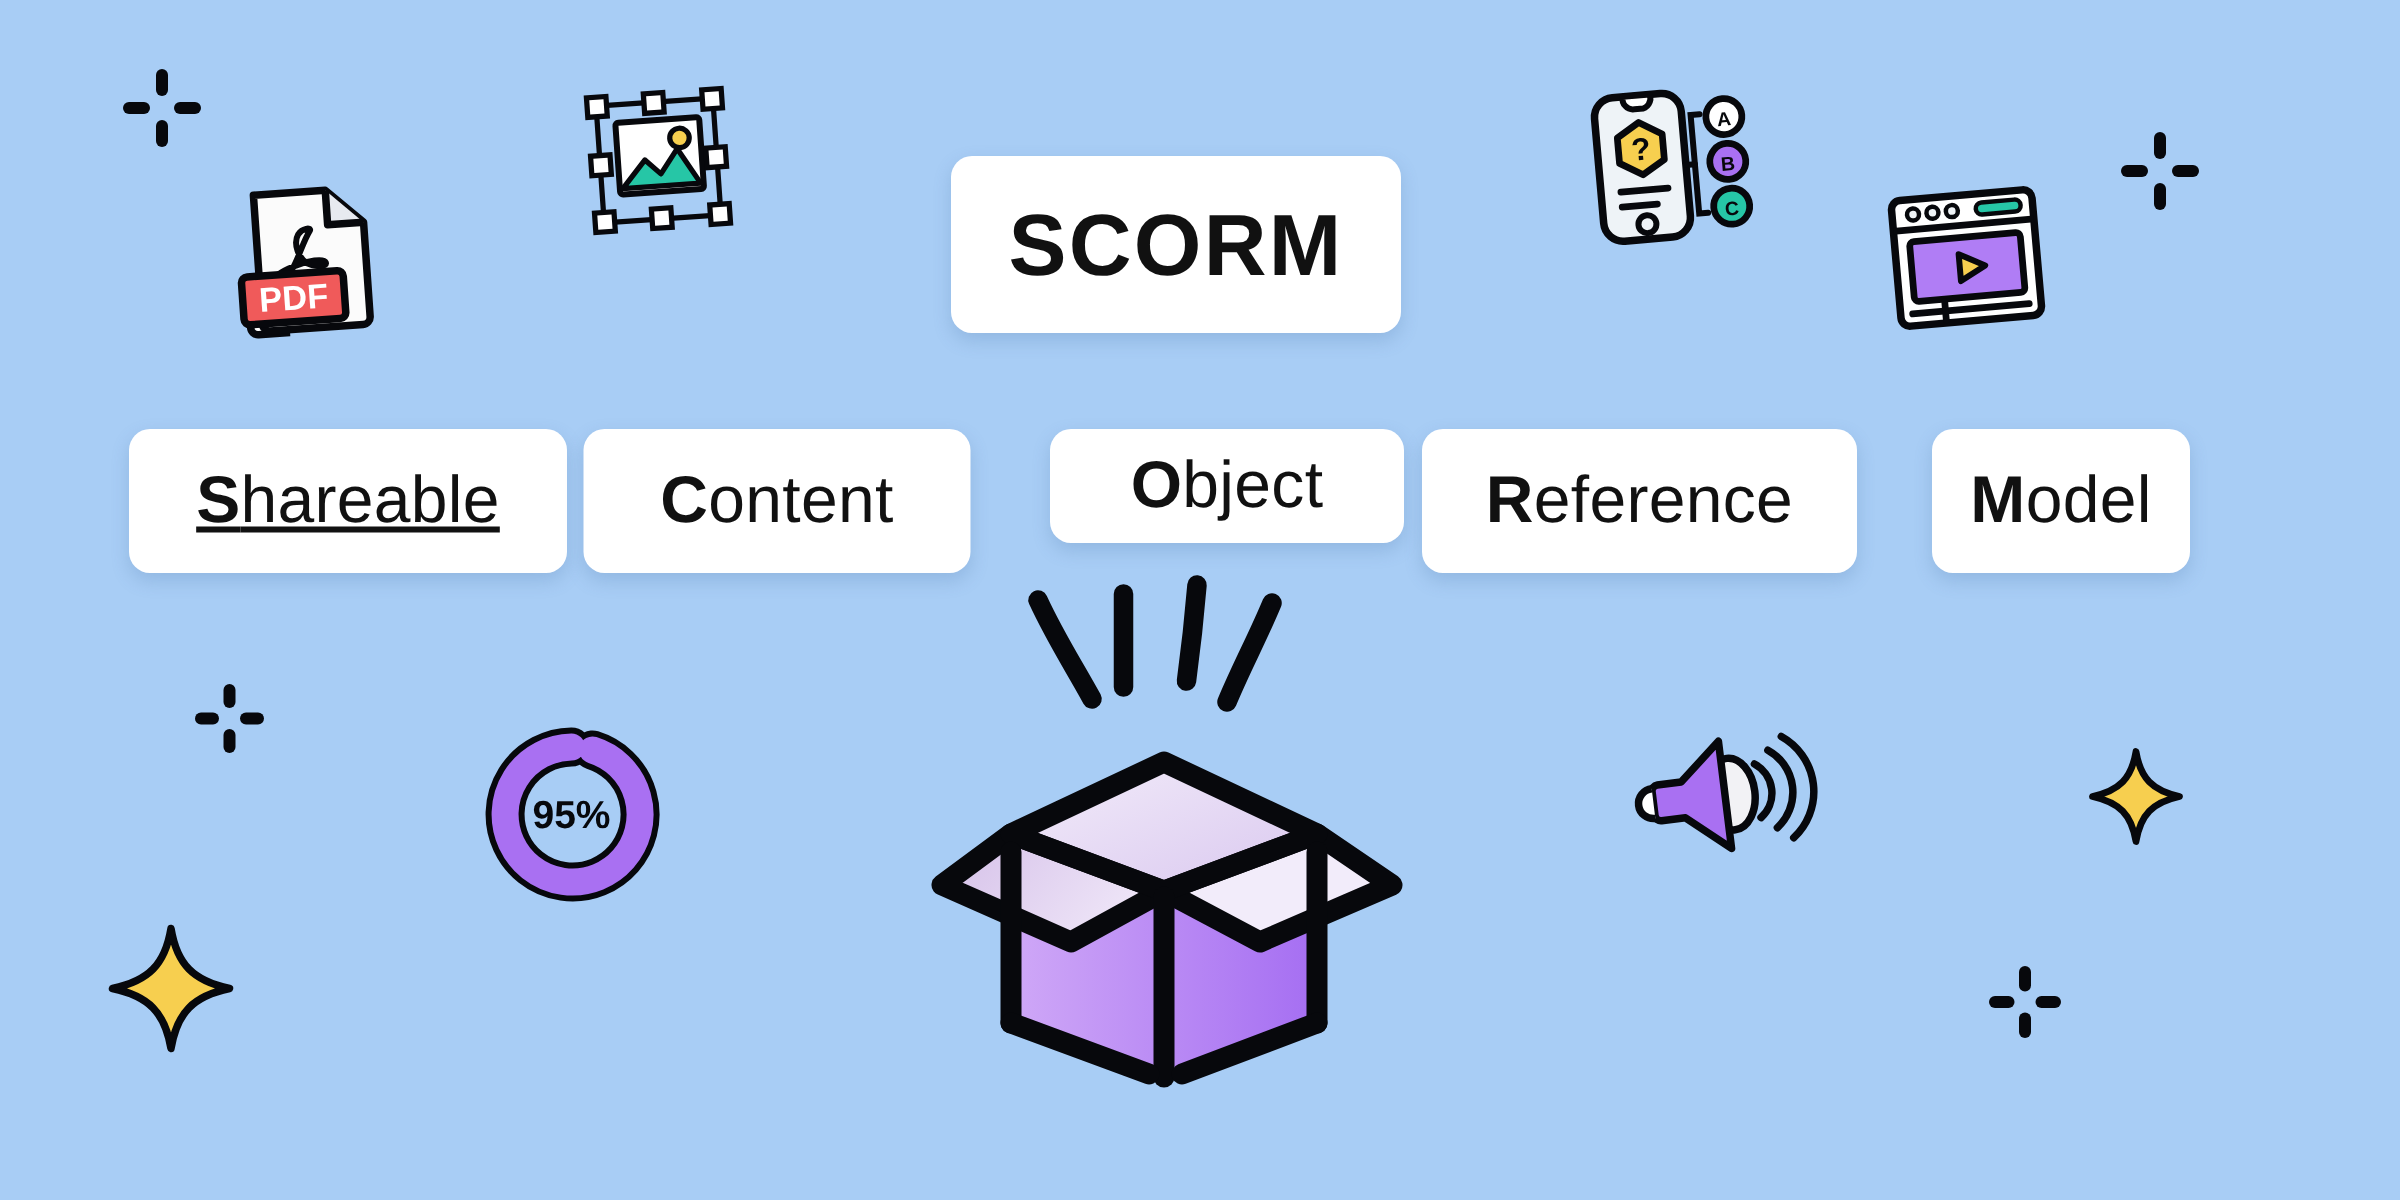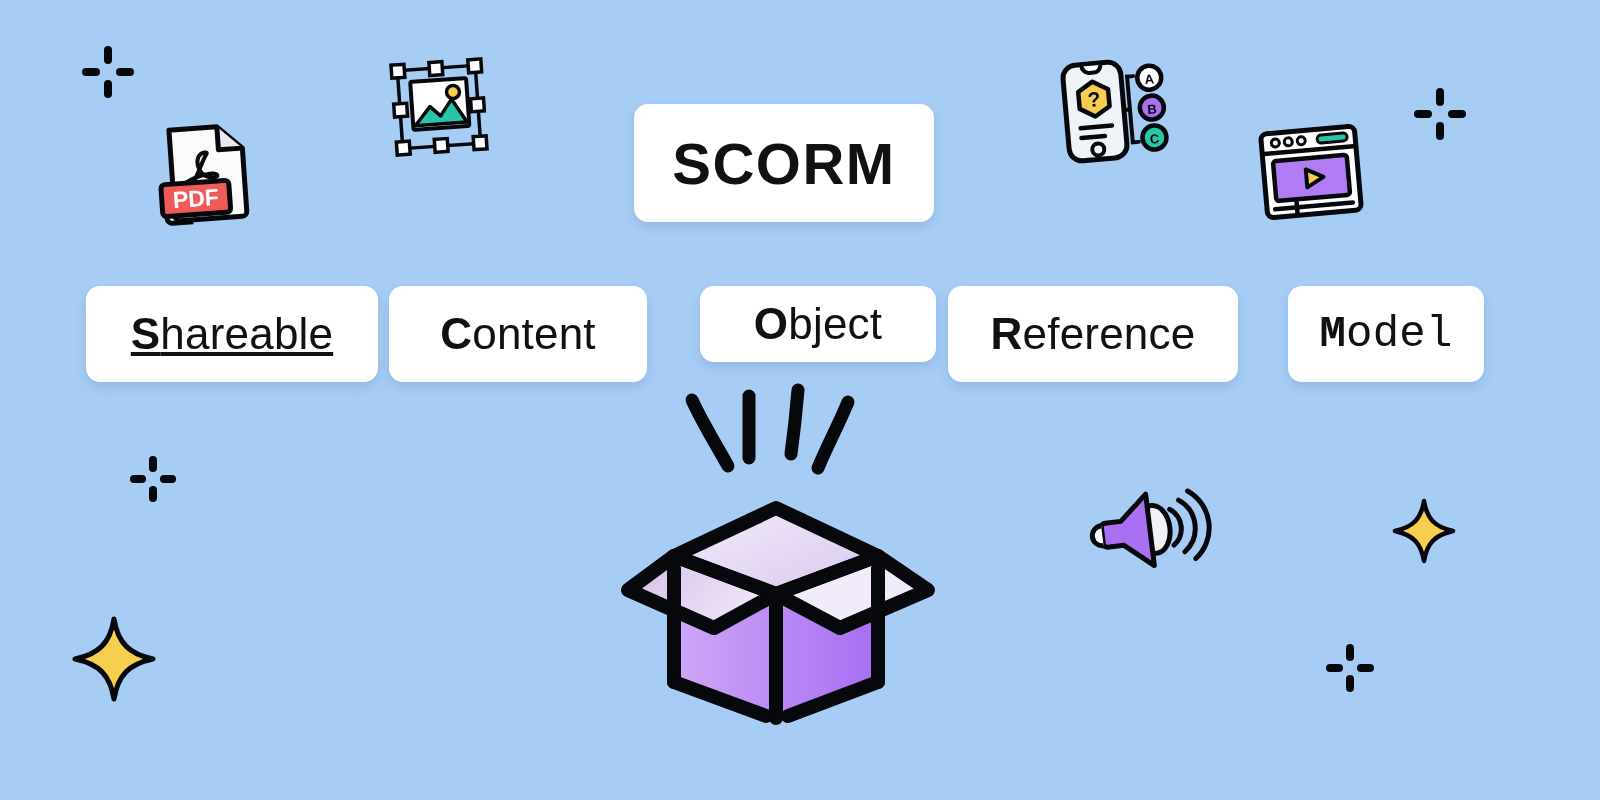--- a/index.html
+++ b/index.html
@@ -40,21 +40,21 @@
   }
   .word .cap {
     font-weight: 700;
   }
 
   #card-scorm  { left: 634px; top: 104px; width: 300px; height: 118px; }
   #card-s      { left: 86px;  top: 286px; width: 292px; height: 96px; text-decoration: underline; }
   #card-c      { left: 389px; top: 286px; width: 258px; height: 96px; }
   #card-o      { left: 700px; top: 286px; width: 236px; height: 76px; }
   #card-r      { left: 948px; top: 286px; width: 290px; height: 96px; }
-  #card-m      { left: 1288px;top: 286px; width: 196px; height: 96px; font-family: Liberation Mono, monospace; }
+  #card-m      { left: 1288px;top: 286px; width: 172px; height: 96px; }
 
   
   .art { position: absolute; }
   .art svg { display: block; overflow: visible; }
 
   
   #pdf-icon       { left: 146px;  top: 118px; }
   #image-icon     { left: 388px;  top: 56px; }
   #quiz-icon      { left: 1058px; top: 56px; }
   #video-icon     { left: 1258px; top: 124px; }
@@ -185,20 +185,29 @@
         <circle cx="46" cy="16" r="4" fill="#eef3f7" stroke="#07080c" stroke-width="3"></circle>
         <rect x="62" y="12" width="30" height="8" rx="4" fill="#26c6a6" stroke="#07080c" stroke-width="3"></rect>
         <rect x="16" y="34" width="74" height="40" rx="3" fill="#b07df5" stroke="#07080c" stroke-width="4.5"></rect>
         <path d="M48 45 L65 54 L48 63 Z" fill="#f7cf4f" stroke="#07080c" stroke-width="4" stroke-linejoin="round"></path>
         <path d="M14 82 L92 82" stroke="#07080c" stroke-width="4.5" stroke-linecap="round"></path>
         <path d="M36 76 L36 88" stroke="#07080c" stroke-width="4.5" stroke-linecap="round"></path>
       </g>
     </svg>
   </div>
 
+  <div class="art" id="progress-ring">
+    <svg width="118" height="118" viewBox="0 0 118 118">
+      <path d="M 59 14
+               A 45 45 0 1 0 73 16" fill="none" stroke="#07080c" stroke-width="26" stroke-linecap="round"></path>
+      <path d="M 59 14
+               A 45 45 0 1 0 73 16" fill="none" stroke="#a970f2" stroke-width="18" stroke-linecap="round"></path>
+      <text x="59" y="68" font-family="'Liberation Sans', sans-serif" font-size="26" font-weight="700" fill="#07080c" text-anchor="middle">95%</text>
+    </svg>
+  </div>
 
   <div class="art" id="speaker-icon">
     <svg width="110" height="92" viewBox="0 0 110 92">
       <g transform="rotate(-7 55 46)">
         <ellipse cx="60" cy="46" rx="16" ry="24" fill="#f2f2f5" stroke="#07080c" stroke-width="5"></ellipse>
         <path d="M12 34 L28 34 L56 10 L56 82 L28 58 L12 58 A4 4 0 0 1 8 54 L8 38 A4 4 0 0 1 12 34 Z" fill="#a970f2" stroke="#07080c" stroke-width="5" stroke-linejoin="round"></path>
         <path d="M8 36 A10 10 0 0 0 8 56" fill="#ffffff" stroke="#07080c" stroke-width="5"></path>
         <path d="M78 28 A22 22 0 0 1 78 64" fill="none" stroke="#07080c" stroke-width="5" stroke-linecap="round"></path>
         <path d="M88 20 A32 32 0 0 1 88 72" fill="none" stroke="#07080c" stroke-width="5" stroke-linecap="round"></path>
         <path d="M98 12 A42 42 0 0 1 98 80" fill="none" stroke="#07080c" stroke-width="5" stroke-linecap="round"></path>

